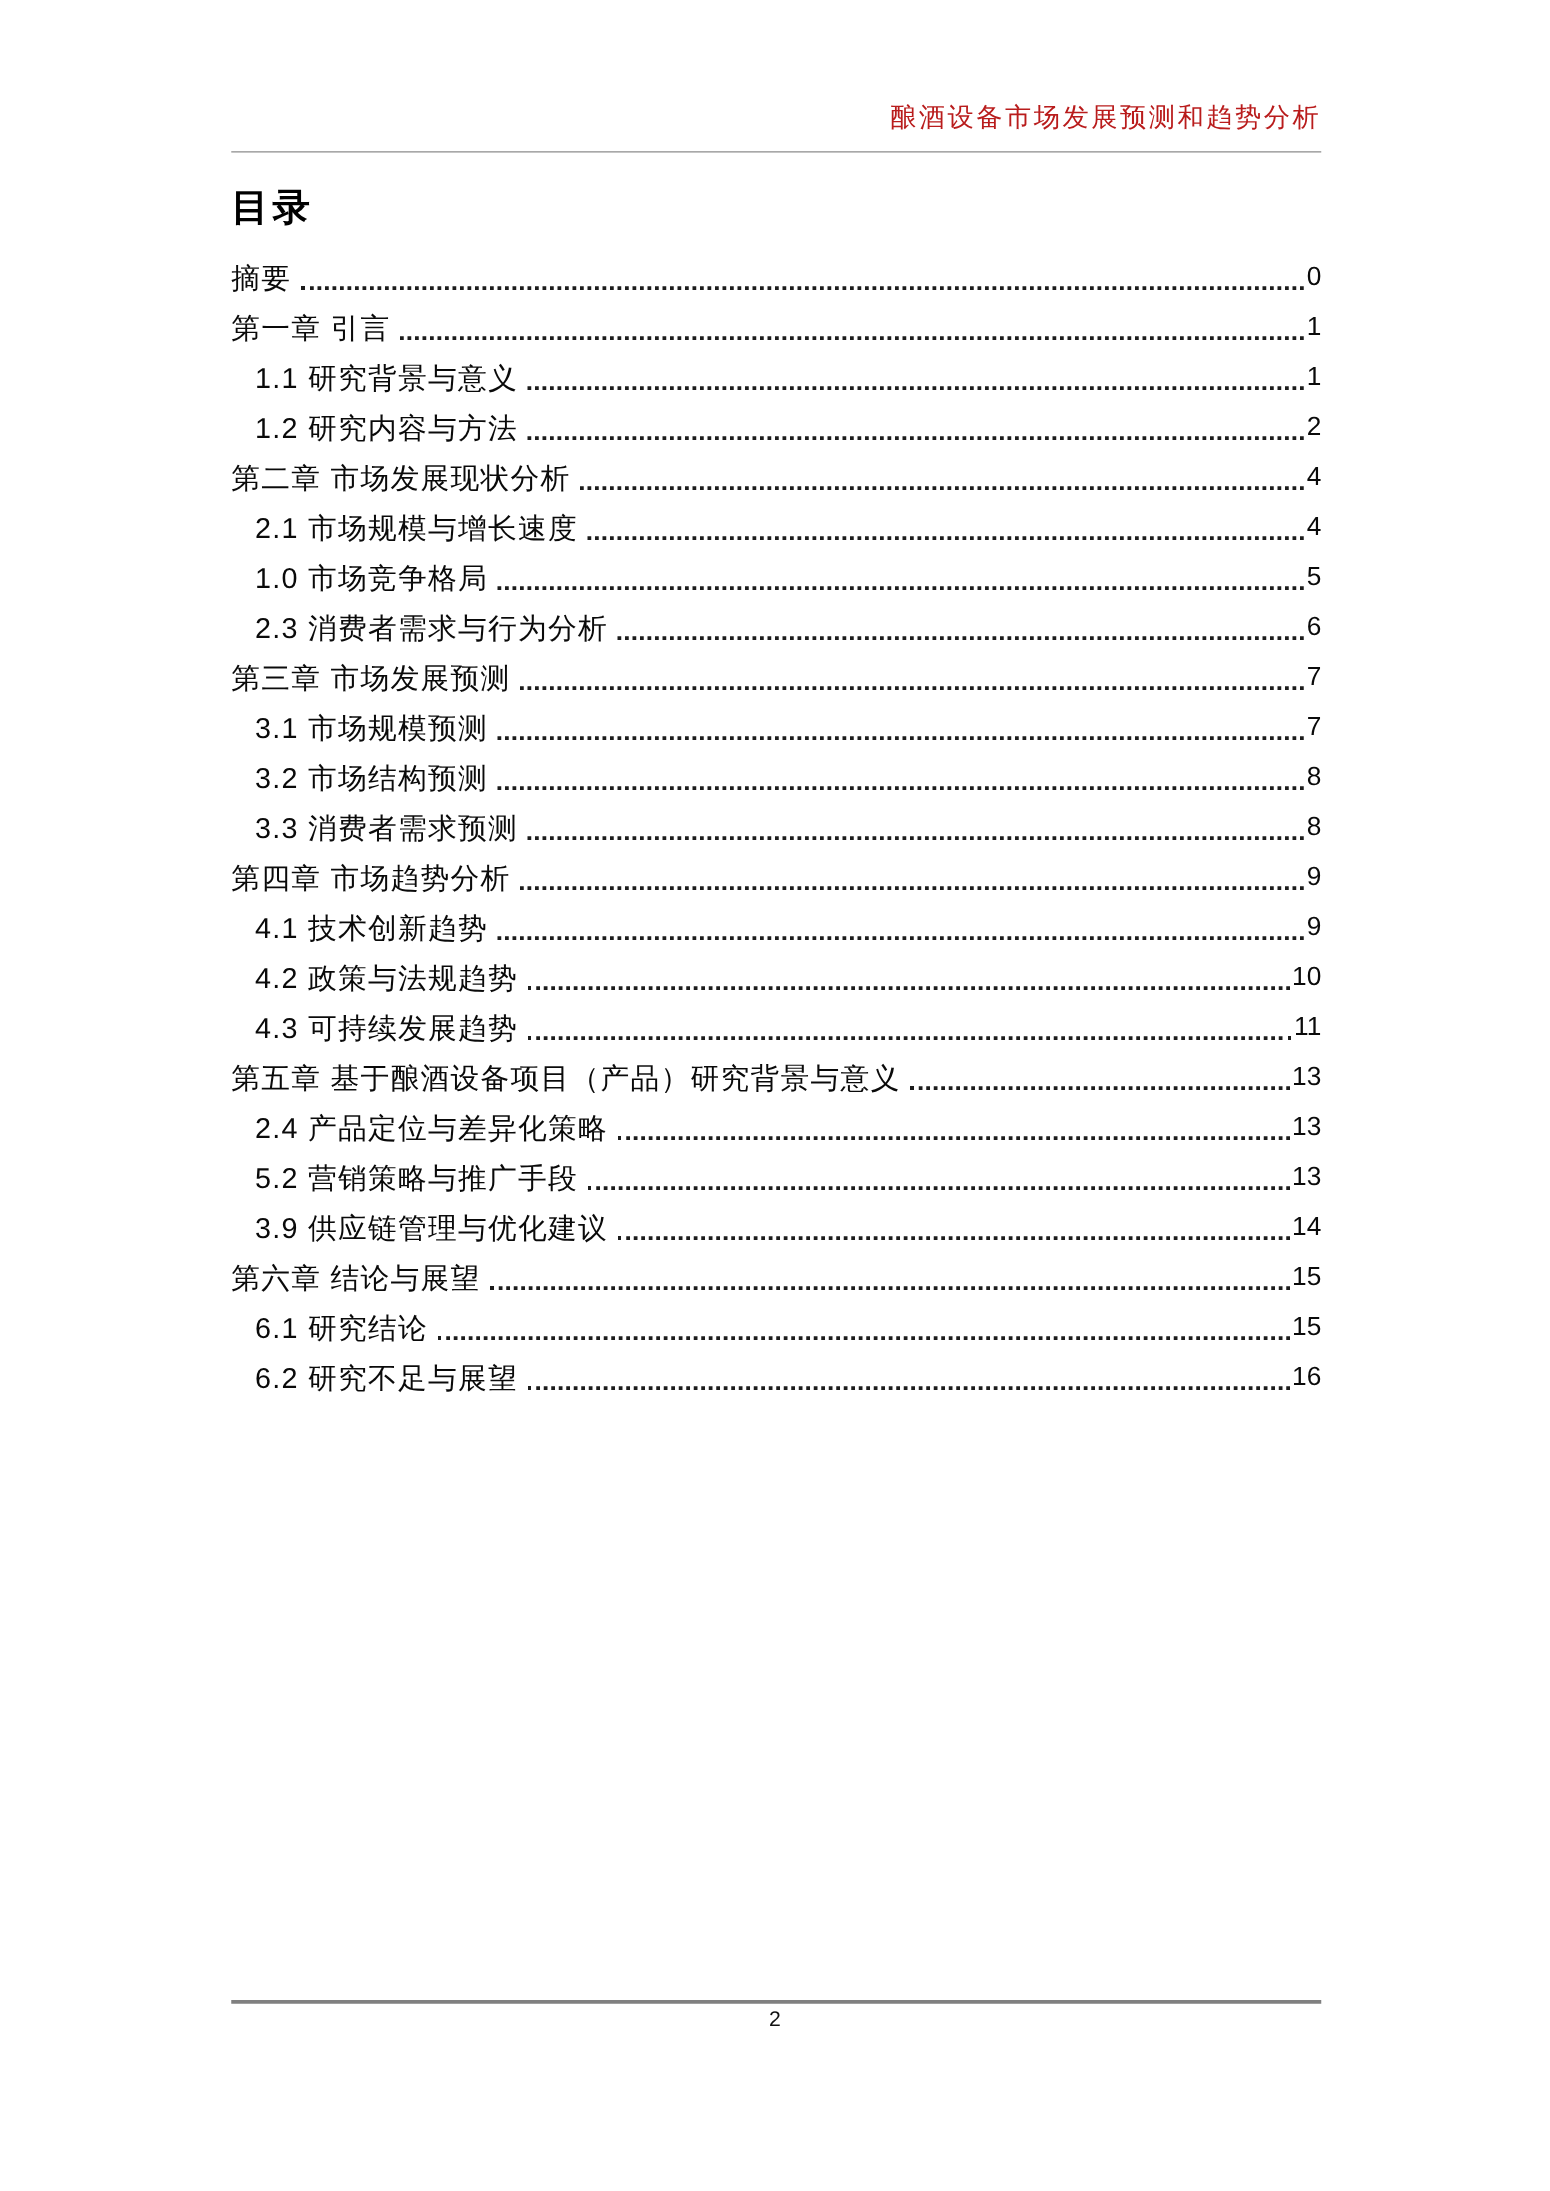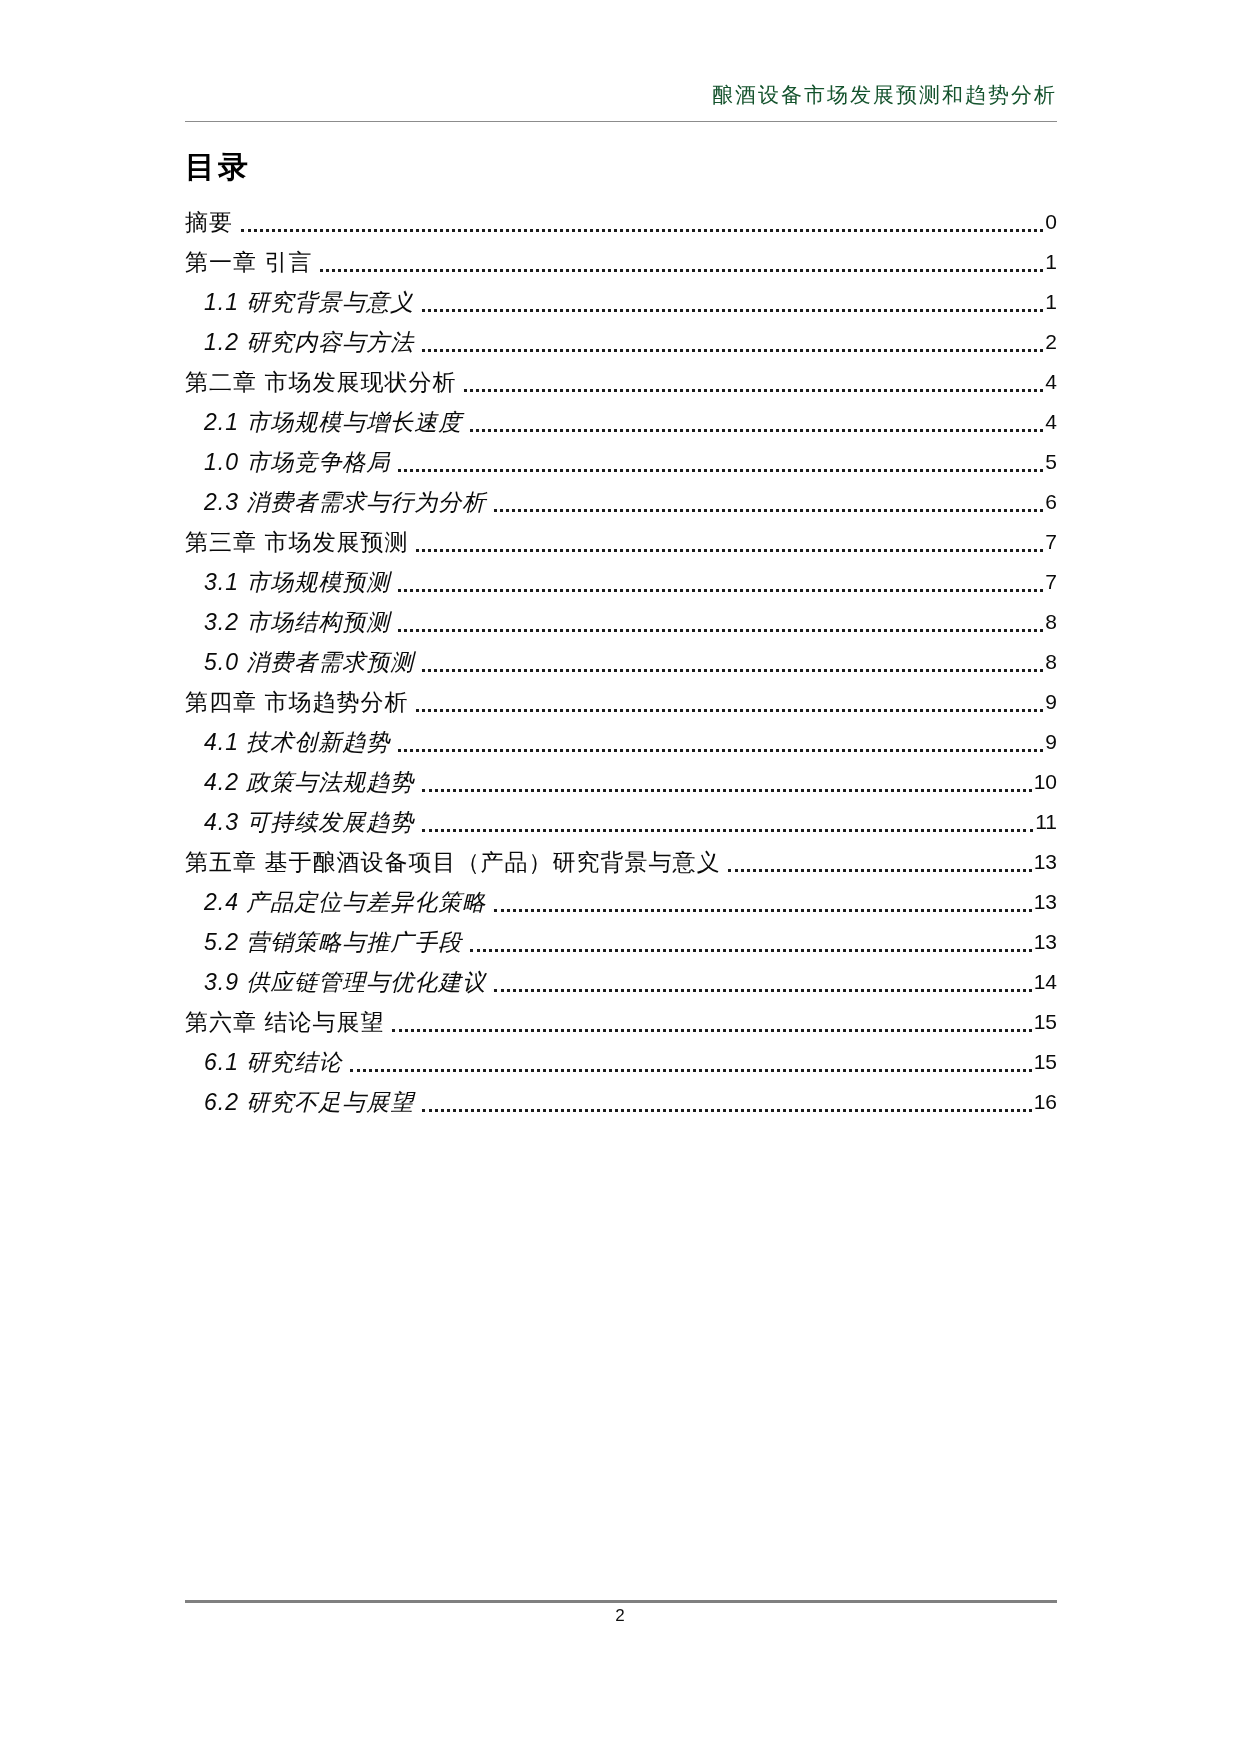--- a/index.html
+++ b/index.html
@@ -16,21 +16,21 @@
     font-family: "Liberation Sans", sans-serif;
     overflow: hidden;
   }
   .header-text {
     margin: 0 183px 0 185px;
     padding-top: 84px;
     text-align: right;
     font-size: 21px;
     line-height: 22px;
     letter-spacing: 2px;
-    color: #14532d;
+    color: #b91c1c;
   }
   .header-rule {
     margin: 15px 183px 0 185px;
     border-top: 1px solid #8c8c8c;
     height: 0;
   }
   .doc-heading {
     margin: 29px 185px 0 185px;
     text-align: left;
     font-size: 30px;
@@ -50,21 +50,20 @@
   }
   .toc-label {
     font-size: 23px;
     line-height: 40px;
     letter-spacing: 1px;
     white-space: nowrap;
     color: #0a0a0a;
   }
   .toc-row.level-2 .toc-label {
     padding-left: 19px;
-    font-style: italic;
   }
   .toc-dots {
     flex: 1;
     border-bottom: 3px dotted #1c1c1c;
     margin: 0 2px 10px 8px;
     min-width: 20px;
   }
   .toc-page {
     font-size: 21px;
     line-height: 40px;
@@ -151,21 +150,21 @@
         <span class="toc-label">3.1 市场规模预测</span>
         <span class="toc-dots"></span>
         <span class="toc-page">7</span>
       </div>
       <div class="toc-row level-2">
         <span class="toc-label">3.2 市场结构预测</span>
         <span class="toc-dots"></span>
         <span class="toc-page">8</span>
       </div>
       <div class="toc-row level-2">
-        <span class="toc-label">5.0 消费者需求预测</span>
+        <span class="toc-label">3.3 消费者需求预测</span>
         <span class="toc-dots"></span>
         <span class="toc-page">8</span>
       </div>
       <div class="toc-row level-1">
         <span class="toc-label">第四章 市场趋势分析</span>
         <span class="toc-dots"></span>
         <span class="toc-page">9</span>
       </div>
       <div class="toc-row level-2">
         <span class="toc-label">4.1 技术创新趋势</span>

